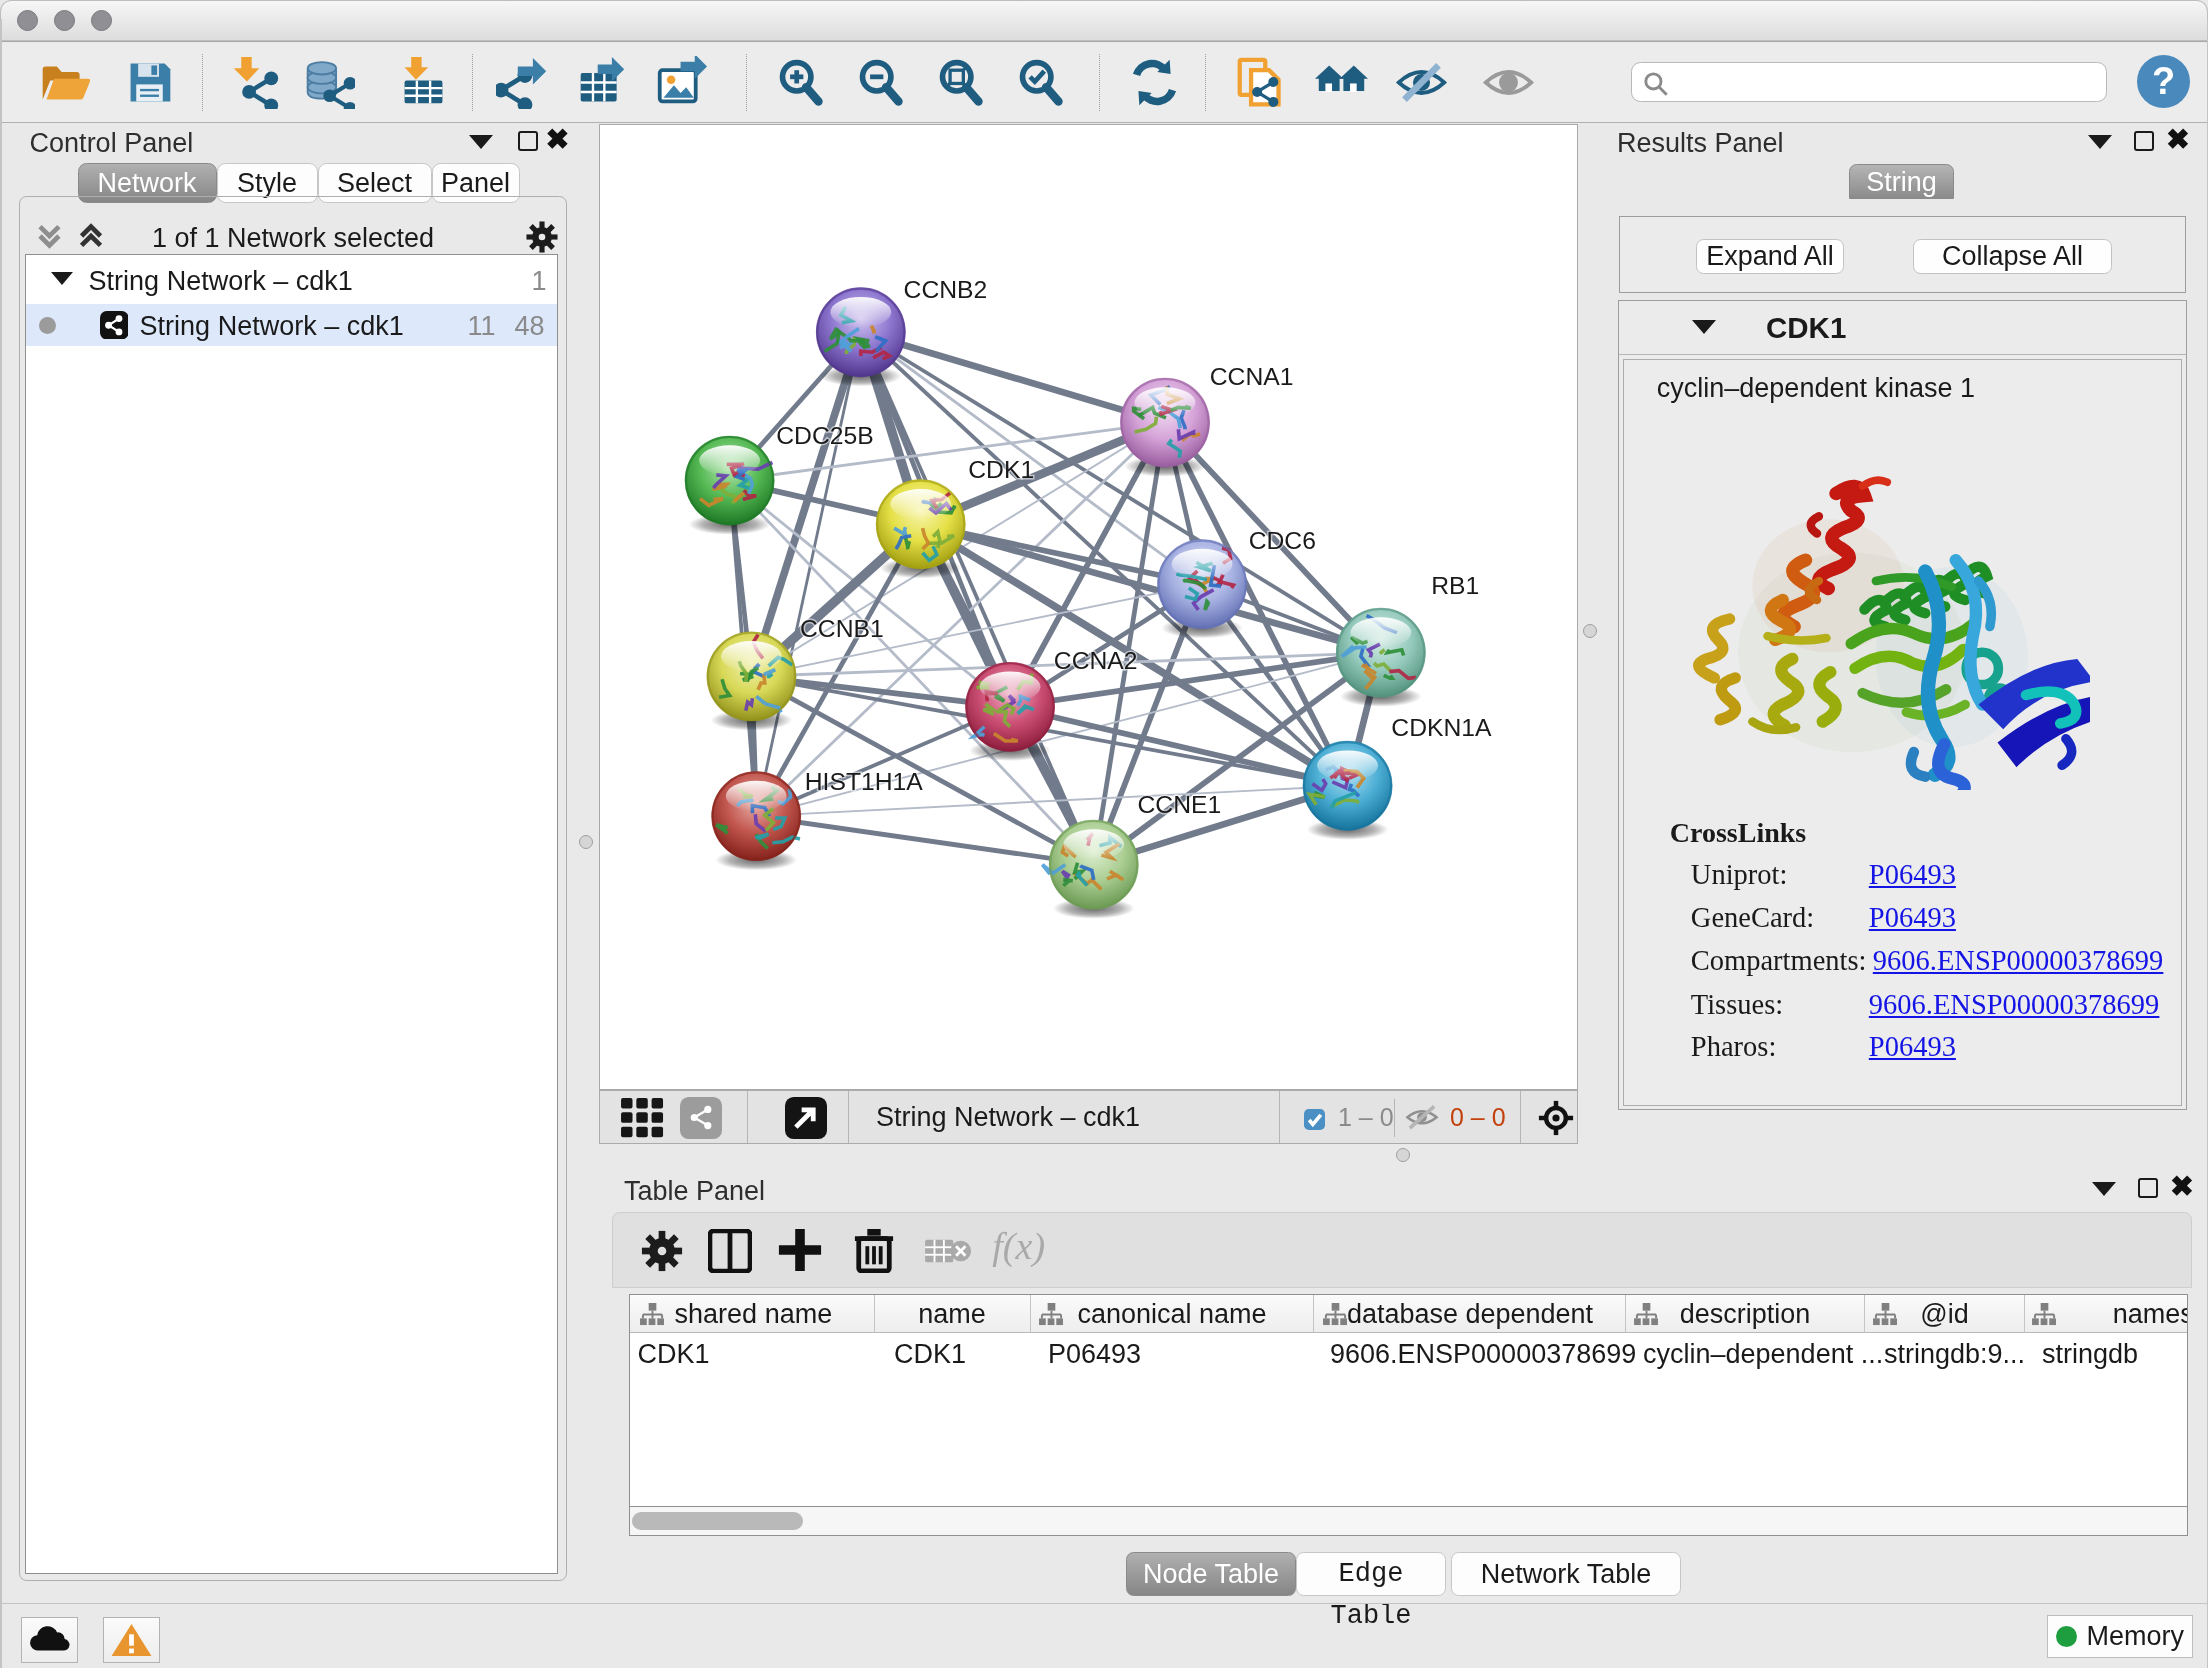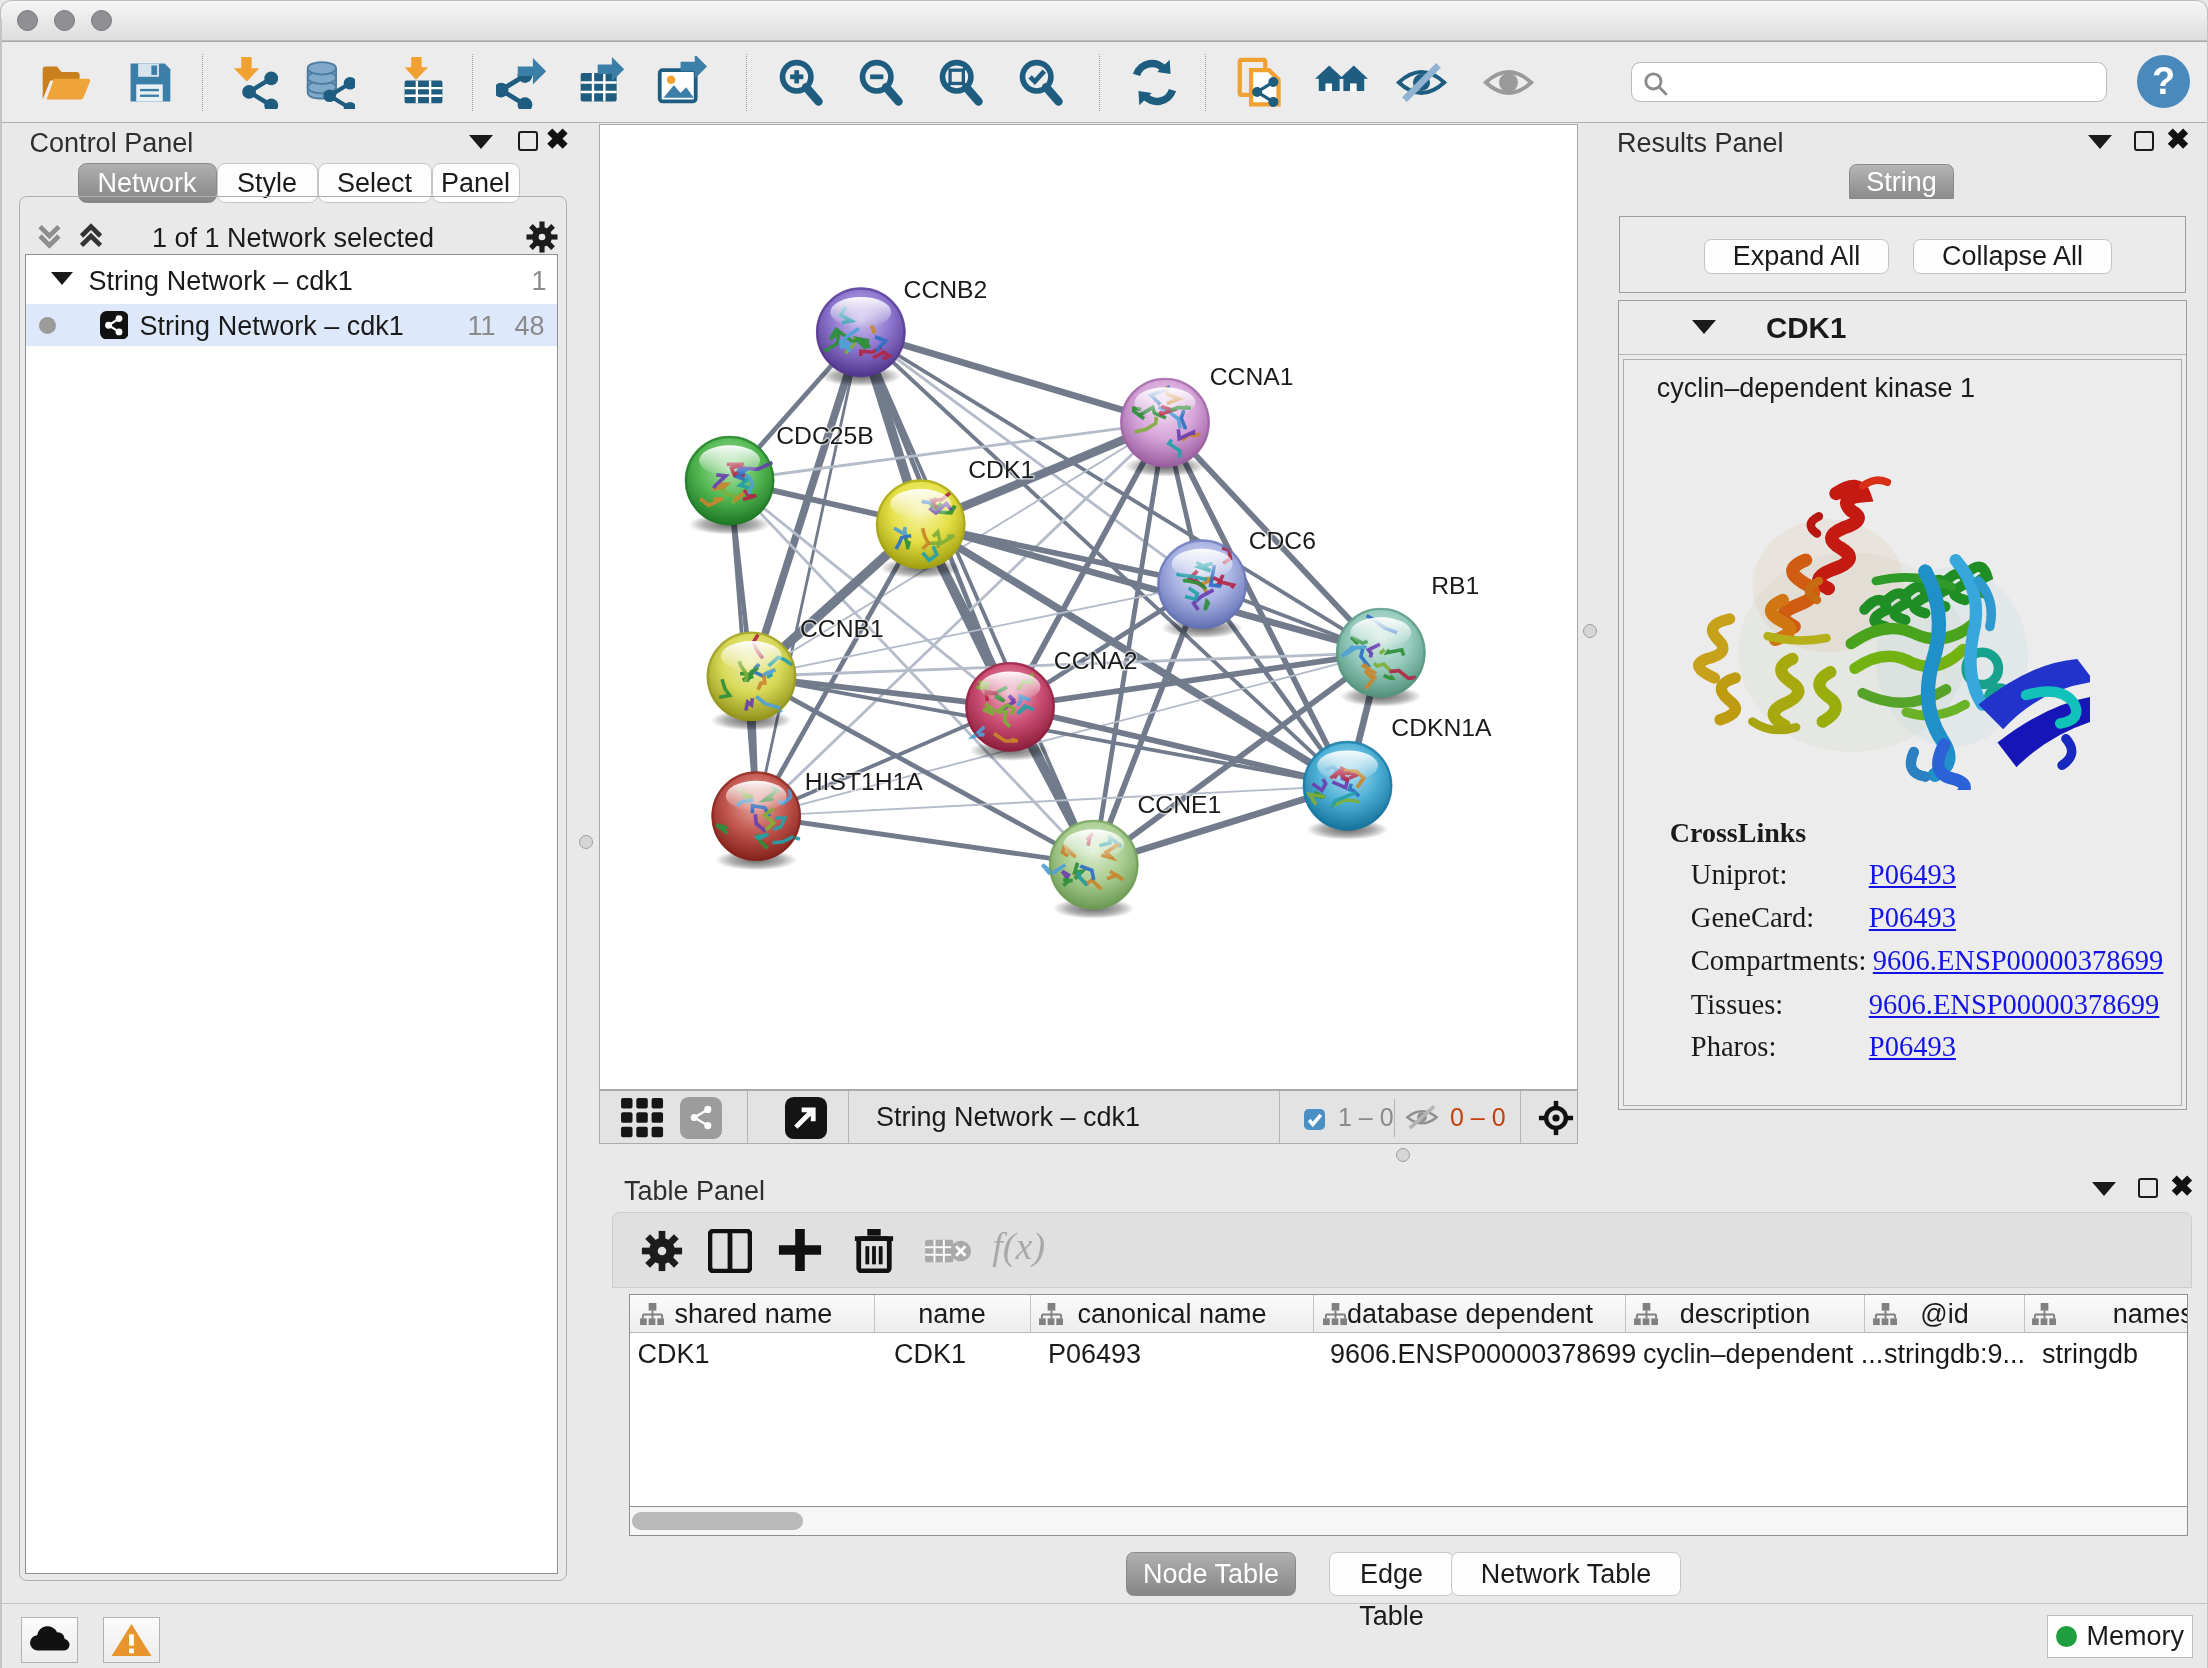--- a/index.html
+++ b/index.html
@@ -686,21 +686,21 @@
     </svg>
 </div>
 
 <div id="rpanel" class="abs">
   <div class="paneltitle" style="position:absolute;left:19px;top:3.8px;">Results Panel</div>
   <div class="pt-tri" style="position:absolute;left:490px;top:10.5px;"></div>
   <div class="pt-sq" style="position:absolute;left:536px;top:6.7px;"></div>
   <div class="pt-x" style="position:absolute;left:568px;top:4.8px;">✖</div>
   <div id="stringtab">String</div>
   <div id="rbox1">
-    <div class="rbtn" style="left:84px;width:185px;">Expand All</div>
+    <div class="rbtn" style="left:76px;width:148px;">Expand All</div>
     <div class="rbtn" style="left:293px;width:199px;">Collapse All</div>
   </div>
   <div id="rbox2">
     <div id="rhead">
       <div style="position:absolute;left:73px;top:19px;width:0;height:0;border-left:12.4px solid transparent;border-right:12.4px solid transparent;border-top:14.3px solid #1a1a1a;"></div>
       <div style="position:absolute;left:147px;top:9.5px;font-size:29.5px;font-weight:bold;">CDK1</div>
     </div>
     <div id="rbody">
       <div style="position:absolute;left:33px;top:13.3px;font-size:27px;">cyclin–dependent kinase 1</div>
       <svg style="position:absolute;left:52px;top:107px;" width="414" height="323" viewBox="0 0 435 340">
@@ -857,21 +857,21 @@
       <div class="tcell" style="left:418px;">P06493</div>
       <div class="tcell" style="left:700px;">9606.ENSP00000378699</div>
       <div class="tcell" style="left:1013px;">cyclin–dependent ...</div>
       <div class="tcell" style="left:1254px;">stringdb:9...</div>
       <div class="tcell" style="left:1412px;">stringdb</div>
   </div>
   <div id="tscroll">
       <div id="tthumb"></div>
     </div>
   <div class="btab" style="left:527px;width:170px;background:linear-gradient(#b0b0b0,#868686);color:#fff;border-color:#8a8a8a;line-height:42px;">Node Table</div>
-  <div class="btab" style="left:730px;width:125px;line-height:42px;">Edge Table</div>
+  <div class="btab" style="left:697px;width:150px;line-height:42px;font-family:Liberation Mono, monospace;">Edge Table</div>
   <div class="btab" style="left:852px;width:230px;line-height:42px;">Network Table</div>
 </div>
 
 <div id="statusbar" class="abs">
   <div class="sbtn" style="left:21px;">
     <svg width="55" height="44" viewBox="0 0 58 46">
         <path d="M17 34 a8 8 0 0 1 -1-16 a11 11 0 0 1 21-3 a7 7 0 0 1 8 7 a6 6 0 0 1 -2 12 z" fill="#111"></path>
       </svg>
   </div>
   <div class="sbtn" style="left:103px;">

